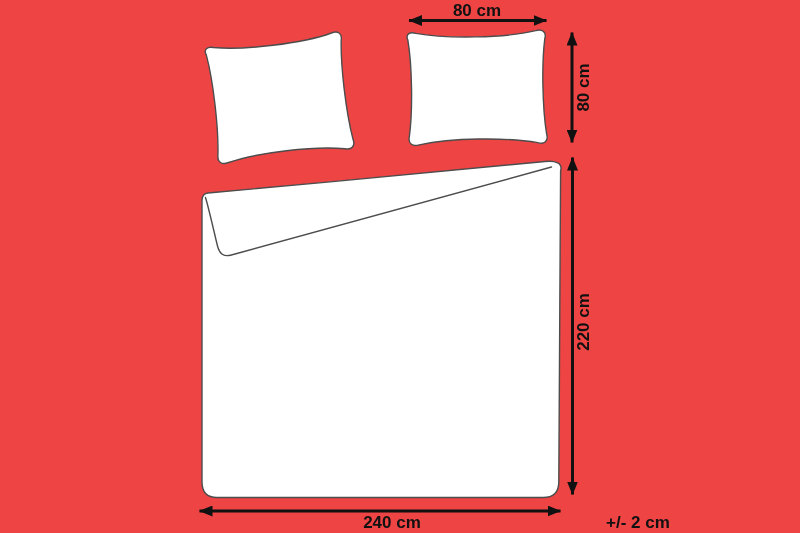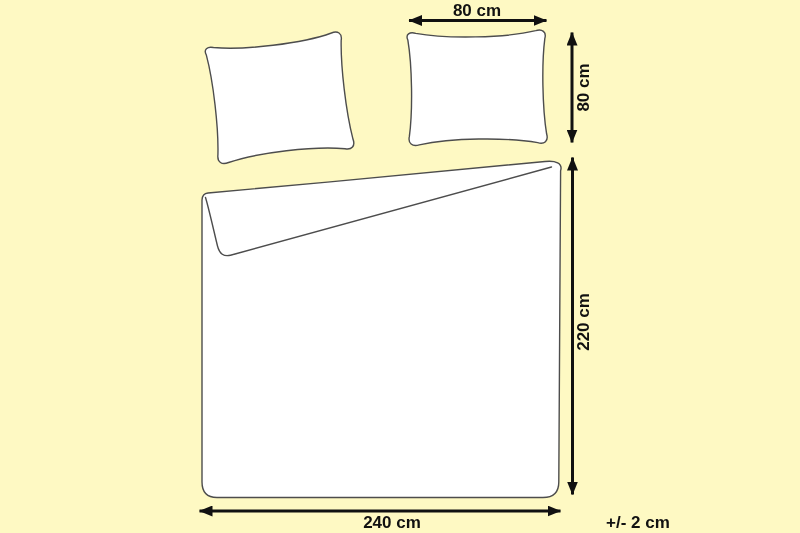--- a/index.html
+++ b/index.html
@@ -5,21 +5,21 @@
   html, body {
     margin: 0;
     padding: 0;
     background: #ffffff;
     font-family: "Liberation Sans", sans-serif;
   }
   .stage {
     position: relative;
     width: 800px;
     height: 533px;
-    background: #fef9c3;
+    background: #ef4444;
     overflow: hidden;
   }
   .diagram-svg {
     position: absolute;
     left: 0;
     top: 0;
     width: 800px;
     height: 533px;
     display: block;
   }

